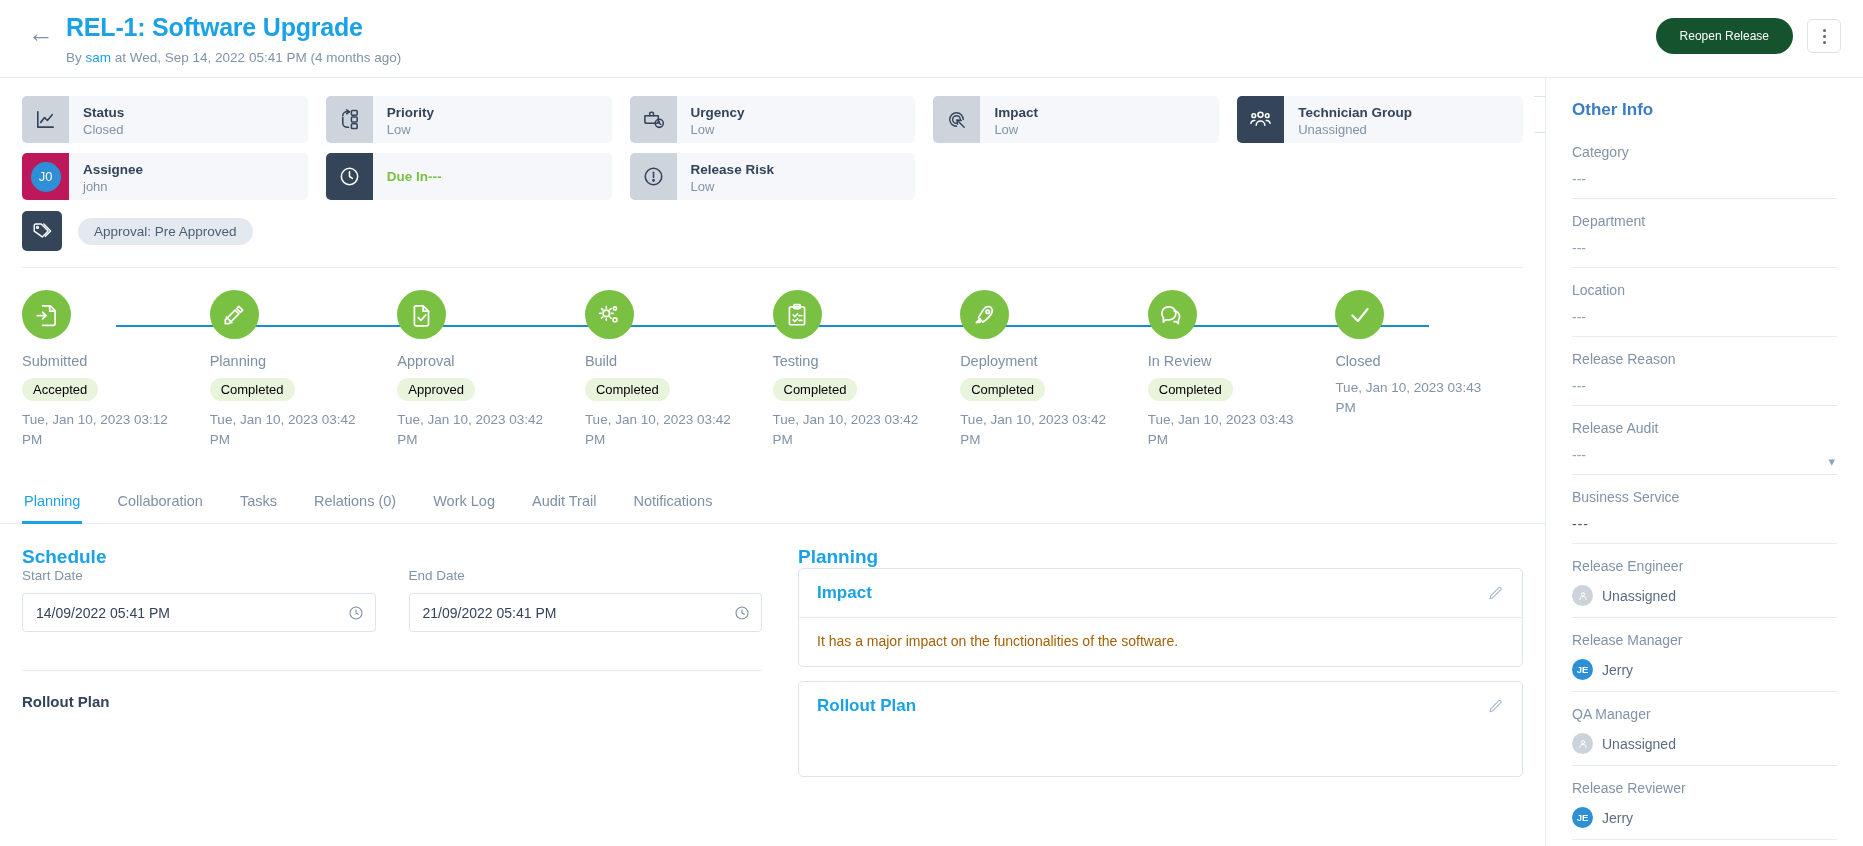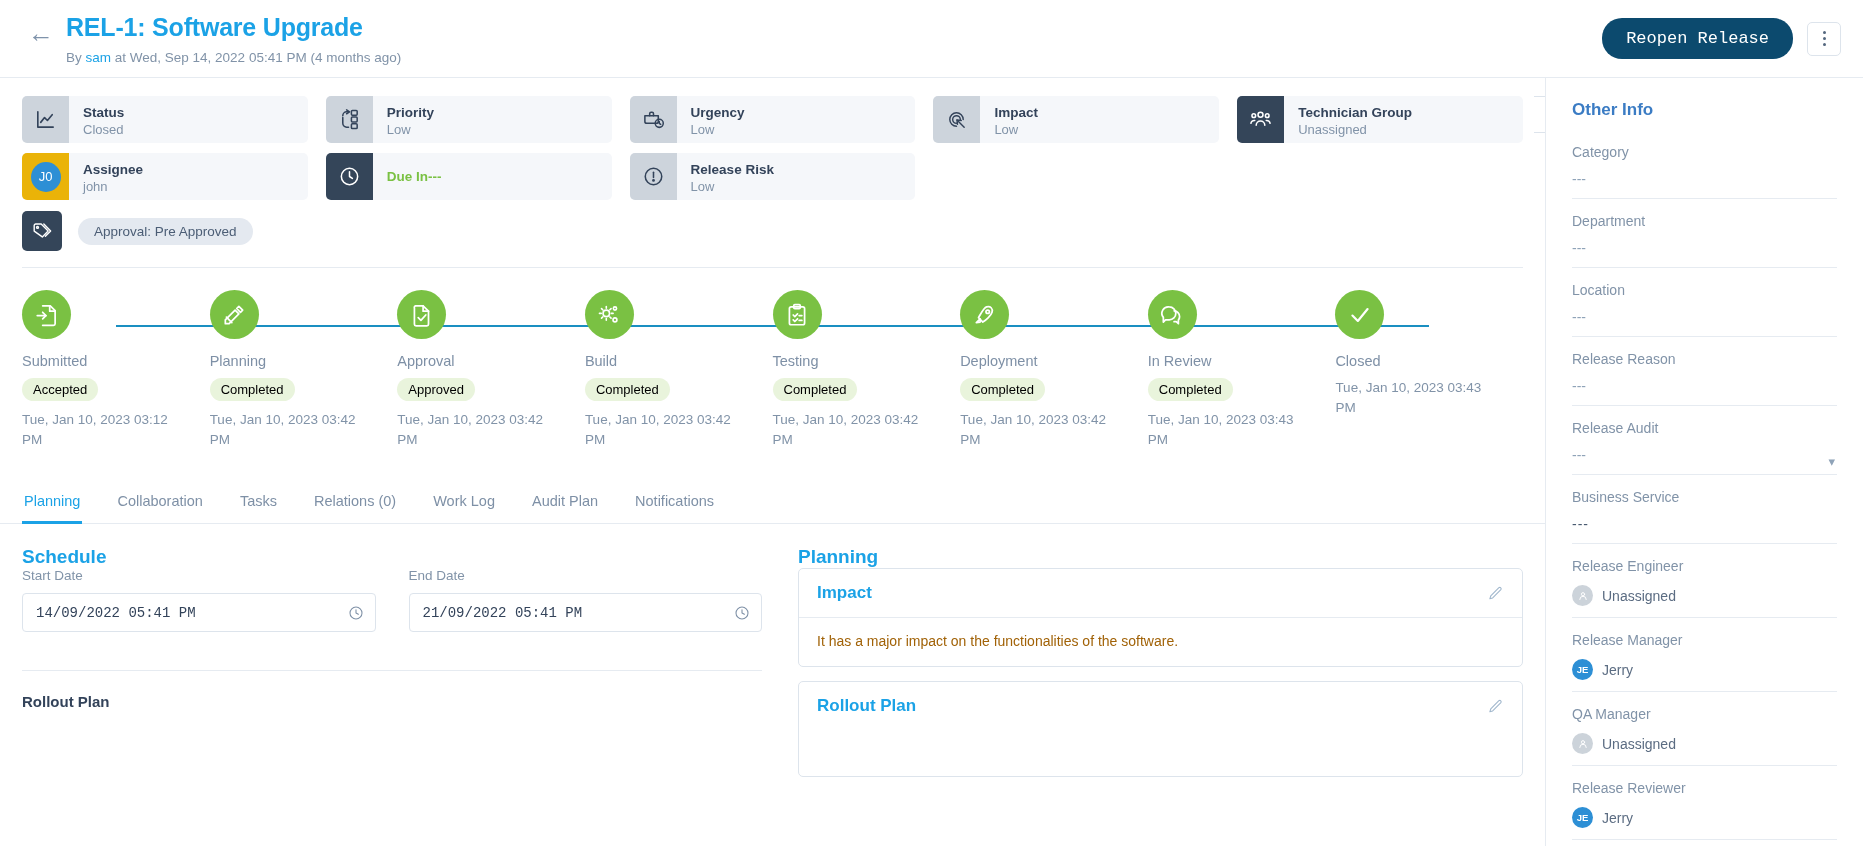--- a/index.html
+++ b/index.html
@@ -28,22 +28,22 @@
   .page-title {
     font-size: 25px; font-weight: 700; color: #1ba2e6; letter-spacing: -.2px;
     line-height: 1.1;
   }
   .subtitle {
     font-size: 13.5px; color: #8193a8; margin-top: 8px;
   }
   .subtitle .user { color: #1ba2e6; }
   .header-actions { display: flex; align-items: center; gap: 14px; margin-top: 4px; }
   .btn-reopen {
-    background: #0c4a6e; color: #fff; border: none; border-radius: 20px;
-    padding: 11px 24px; font-size: 17px; font-family: Liberation Mono, monospace; cursor: pointer;
+    background: #14532d; color: #fff; border: none; border-radius: 20px;
+    padding: 11px 24px; font-size: 12px; font-family: Liberation Sans, sans-serif; cursor: pointer;
     white-space: nowrap;
   }
   .btn-kebab {
     width: 34px; height: 34px; border-radius: 5px; border: 1px solid #dde4ec;
     background: #fff; display: flex; flex-direction: column; align-items: center;
     justify-content: center; gap: 3px; cursor: pointer;
   }
   .btn-kebab i { width: 3px; height: 3px; border-radius: 50%; background: #54677e; display: block; }
 
   
@@ -65,21 +65,21 @@
     width: 47px; flex: 0 0 47px; display: flex; align-items: center; justify-content: center;
     background: #cdd4dc;
   }
   .pcard .pic.dark { background: #344559; }
   .pcard .pic svg { width: 23px; height: 23px; }
   .pcard .ptext { padding: 5px 0 0 14px; display: flex; flex-direction: column; justify-content: center;}
   .pcard .plabel { font-size: 13.5px; font-weight: 700; color: #33435a; line-height: 1.25; }
   .pcard .pval { font-size: 13px; color: #8193a8; line-height: 1.3; }
   .pcard .pval.green { color: #7ac143; font-weight: 700; font-size: 13.5px; }
   .avatar-sq {
-    width: 47px; flex: 0 0 47px; background: #eab308;
+    width: 47px; flex: 0 0 47px; background: #be185d;
     display: flex; align-items: center; justify-content: center;
   }
   .avatar-circle {
     width: 30px; height: 30px; border-radius: 50%; background: #2d8fd5;
     color: #fff; font-size: 13px; display: flex; align-items: center; justify-content: center;
   }
   .due-card .ptext { justify-content: center; padding-top: 0; }
 
   .tag-row { display: flex; align-items: center; gap: 16px; margin-top: 11px; }
   .tag-icon {
@@ -141,21 +141,21 @@
   .pane-right { flex: 1; }
   .sec-title { font-size: 19px; font-weight: 700; color: #1ba2e6; }
   .sub-title { font-size: 15px; font-weight: 700; color: #33435a; margin-bottom: 22px; }
   .field-row { display: flex; gap: 33px; }
   .field { flex: 1; }
   .field-label { font-size: 13.5px; color: #8193a8; margin-bottom: 10px; }
   .input-wrap { position: relative; }
   .input-box {
     width: 100%; height: 39px; border: 1px solid #dde4ec; border-radius: 4px;
     padding: 0 38px 0 13px; font-size: 14px; color: #33435a;
-    font-family: Liberation Mono, monospace; background: #fff;
+    font-family: Liberation Sans, sans-serif; background: #fff;
   }
   .input-icon {
     position: absolute; right: 12px; top: 50%; transform: translateY(-50%);
     color: #7e90a6; pointer-events: none;
   }
   .input-icon svg { width: 16px; height: 16px; display: block; }
   .divider-left { height: 1px; background: #e6ebf1; margin: 38px 0 0 0; }
   .rollout-h { font-size: 15px; font-weight: 700; color: #33435a; margin-top: 22px; }
 
   .card-box { border: 1px solid #dde4ec; border-radius: 5px; margin-bottom: 14px; }
@@ -463,21 +463,21 @@
 
         </div>
       </div>
 
       <div class="tabs">
         <div class="tab active">Planning</div>
         <div class="tab">Collaboration</div>
         <div class="tab">Tasks</div>
         <div class="tab">Relations (0)</div>
         <div class="tab">Work Log</div>
-        <div class="tab">Audit Plan</div>
+        <div class="tab">Audit Trail</div>
         <div class="tab">Notifications</div>
       </div>
 
       <div class="tab-content">
 
         <div class="pane-left">
           <div class="sec-title">Schedule</div>
           <div class="field-row">
             <div class="field">
               <div class="field-label">Start Date</div>

